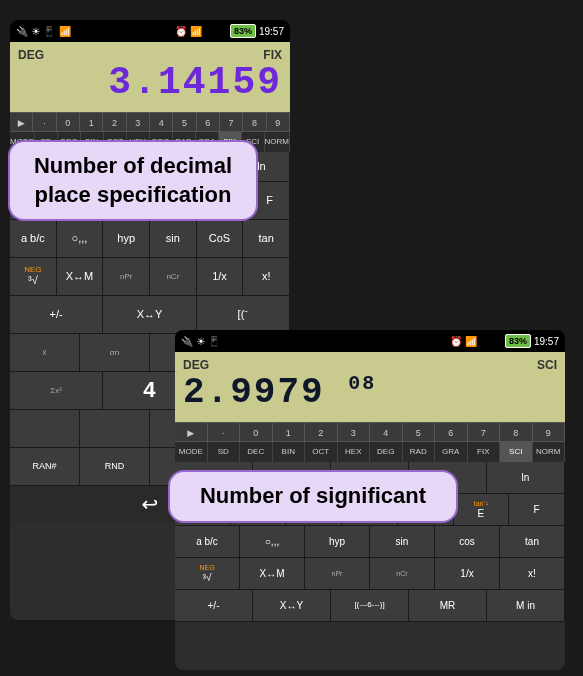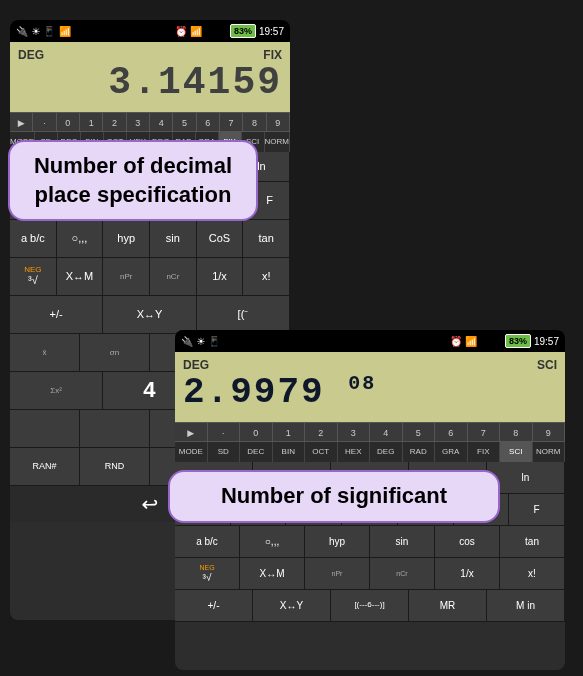--- a/index.html
+++ b/index.html
@@ -81,21 +81,21 @@
       font-size: 12px;
       color: #333;
       margin-bottom: 2px;
       font-weight: bold;
     }
 
     .display-number {
       font-family: 'Courier New', monospace;
       font-size: 38px;
       font-weight: bold;
-      color: #404040;
+      color: #6d28d9;
       text-align: right;
       letter-spacing: 2px;
       line-height: 1;
     }
 
     .display-number-small {
       font-family: 'Courier New', monospace;
       font-size: 36px;
       font-weight: bold;
       color: #0f172a;
@@ -193,21 +193,21 @@
 
     .tooltip-bubble-1 {
       left: 8px;
       top: 140px;
       width: 250px;
     }
 
     .tooltip-bubble-2 {
       left: 168px;
       top: 470px;
-      width: 332px;
+      width: 290px;
     }
 
     .btn-row-small {
       display: flex;
       height: 32px;
       border-bottom: 1px solid #1a1a1a;
     }
 
     .btn-sm {
       flex: 1;

